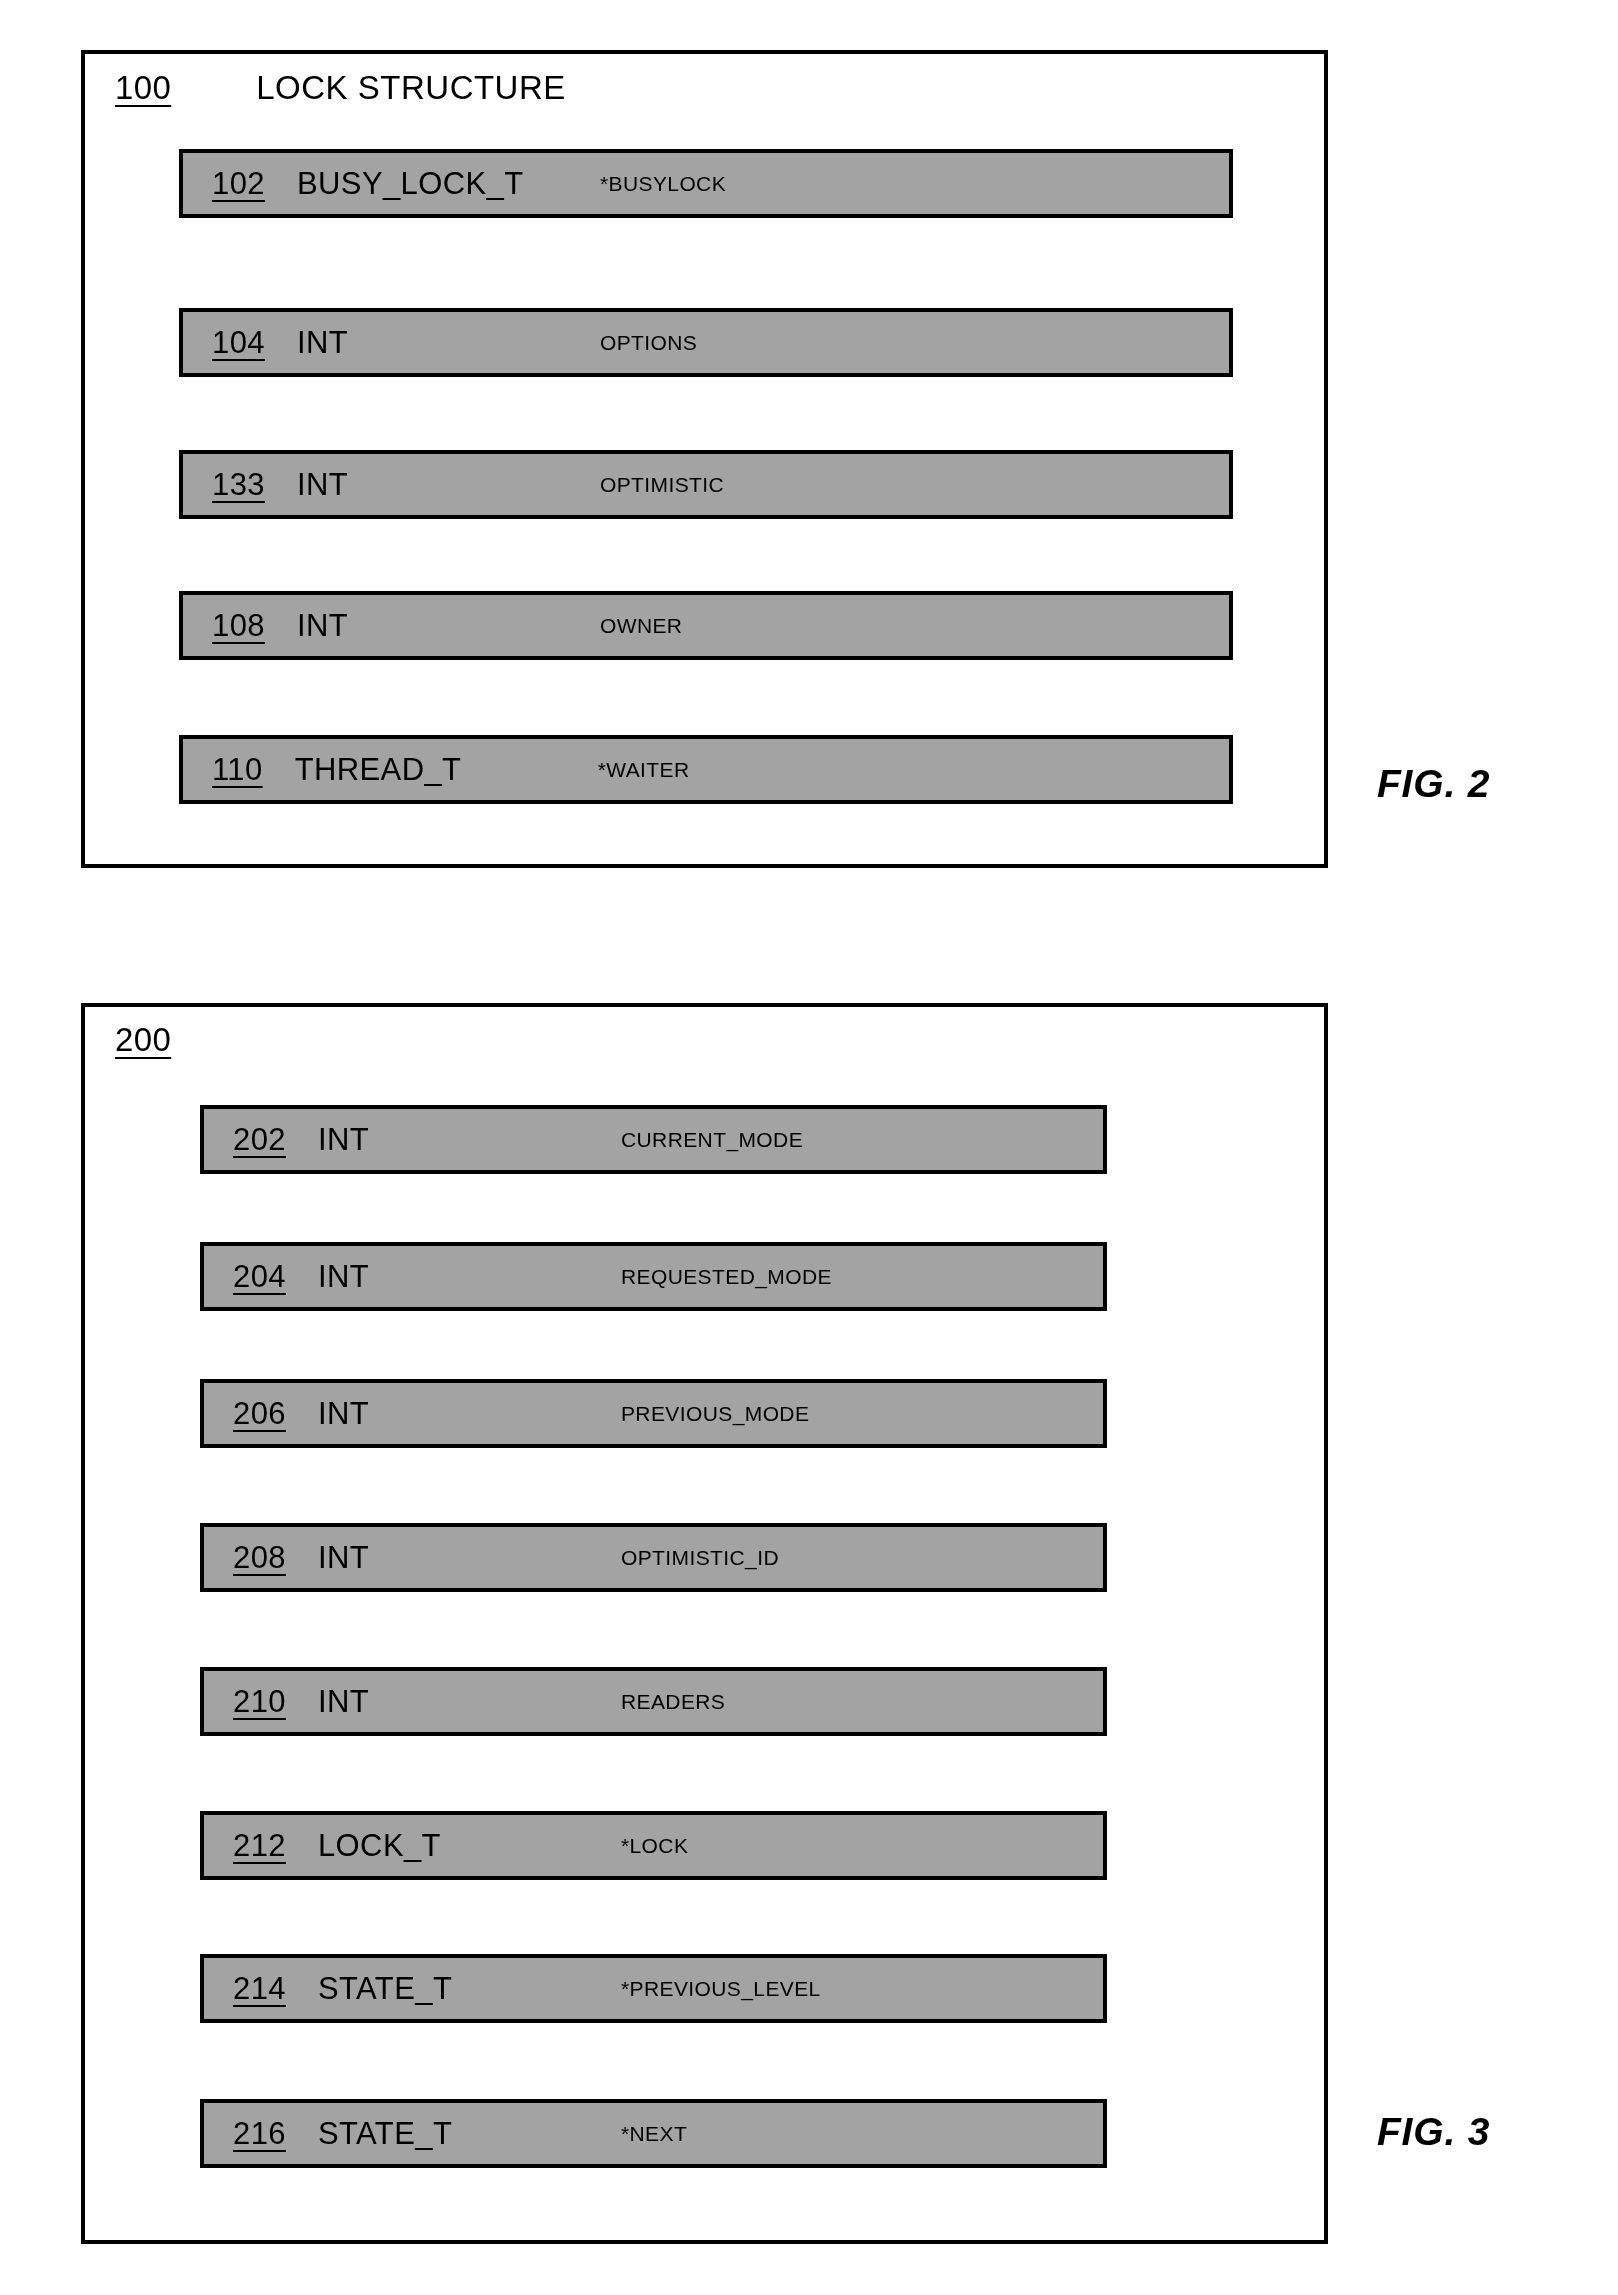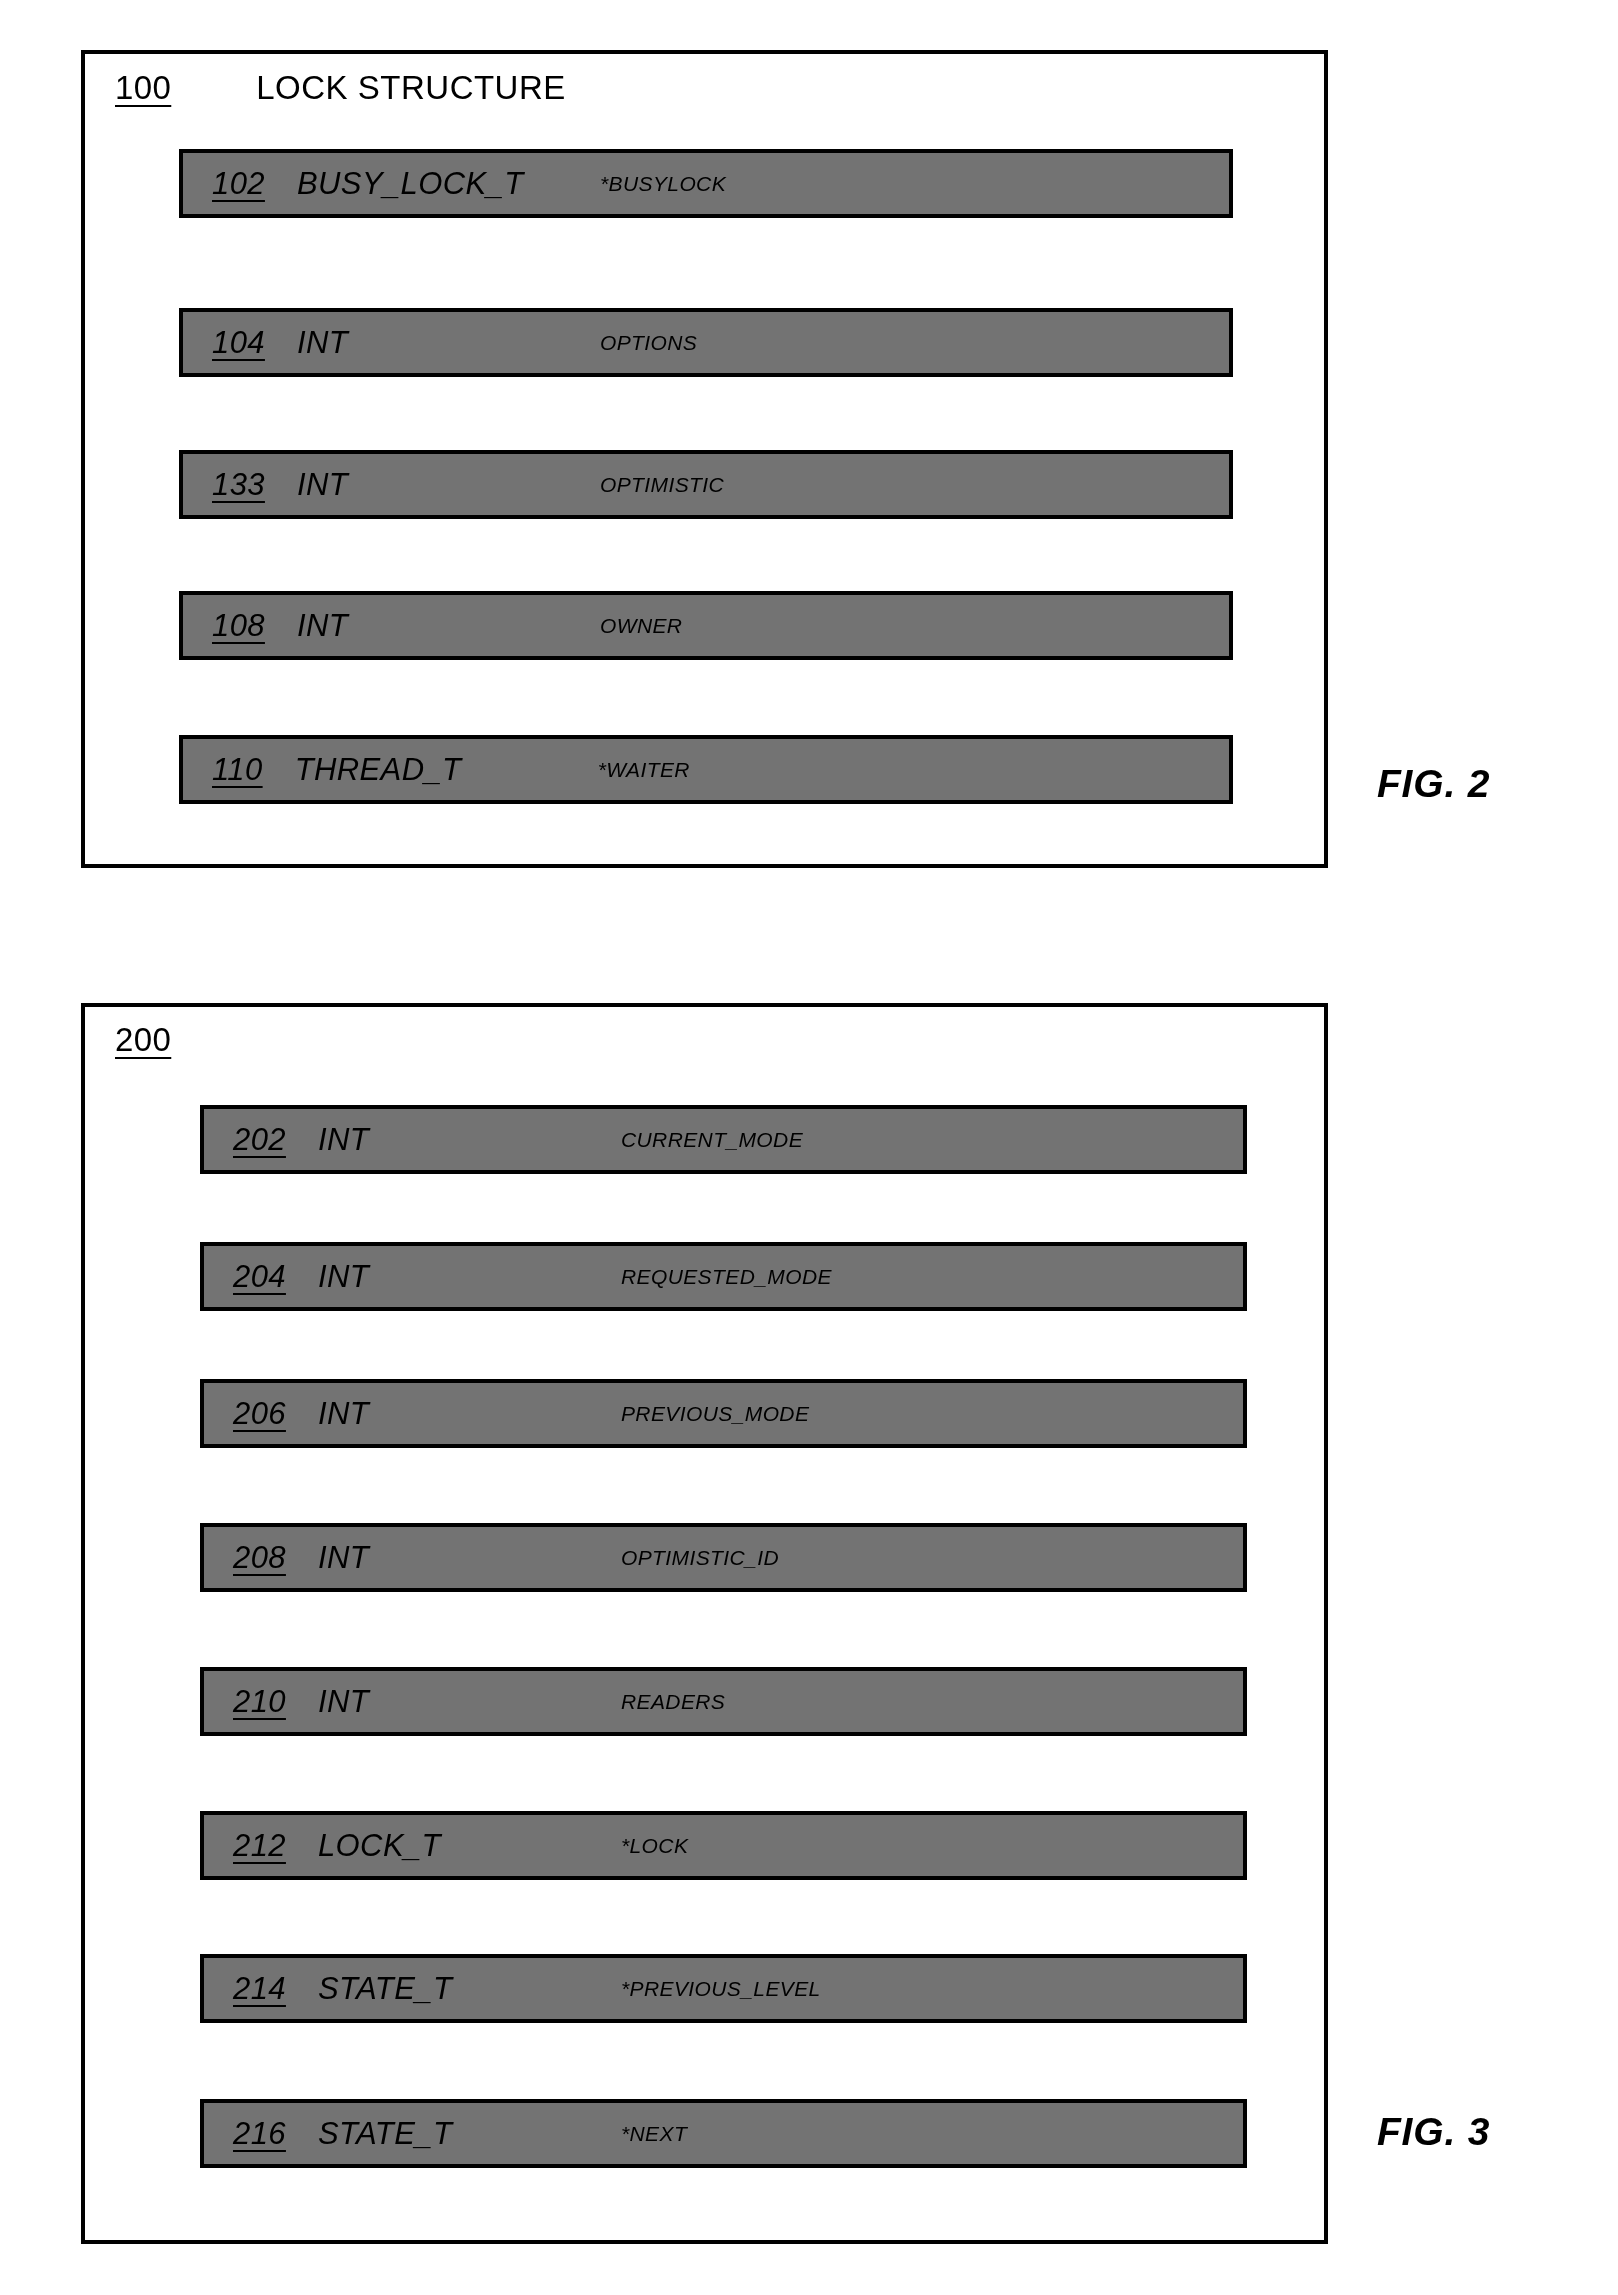--- a/index.html
+++ b/index.html
@@ -64,25 +64,24 @@
     letter-spacing: 0.5px;
   }
   #fig2-header .struct-title { margin-left: 85px; }
   #fig3-header .struct-title { margin-left: 55px; }
 
   
   .field-row {
     position: absolute;
     border: 4px solid #000000;
     box-sizing: border-box;
-    background: #737373;
+    background: #a3a3a3;
     display: flex;
     align-items: center;
     white-space: nowrap;
-    font-style: italic;
   }
 
   .field-row .ref-num {
     font-size: 31px;
   }
   .field-type {
     font-size: 31px;
     letter-spacing: 0.4px;
   }
   .field-name {
@@ -96,21 +95,21 @@
     width: 1054px;
     height: 69px;
   }
   .fig2-row .ref-num { margin-left: 29px; }
   .fig2-row .field-type { margin-left: 32px; width: 303px; }
   .fig2-row .field-name { }
 
   
   .fig3-row {
     left: 200px;
-    width: 1047px;
+    width: 907px;
     height: 69px;
   }
   .fig3-row .ref-num { margin-left: 29px; }
   .fig3-row .field-type { margin-left: 32px; width: 303px; }
   .fig3-row .field-name { }
 
   
   .fig-caption {
     position: absolute;
     font-size: 39px;

